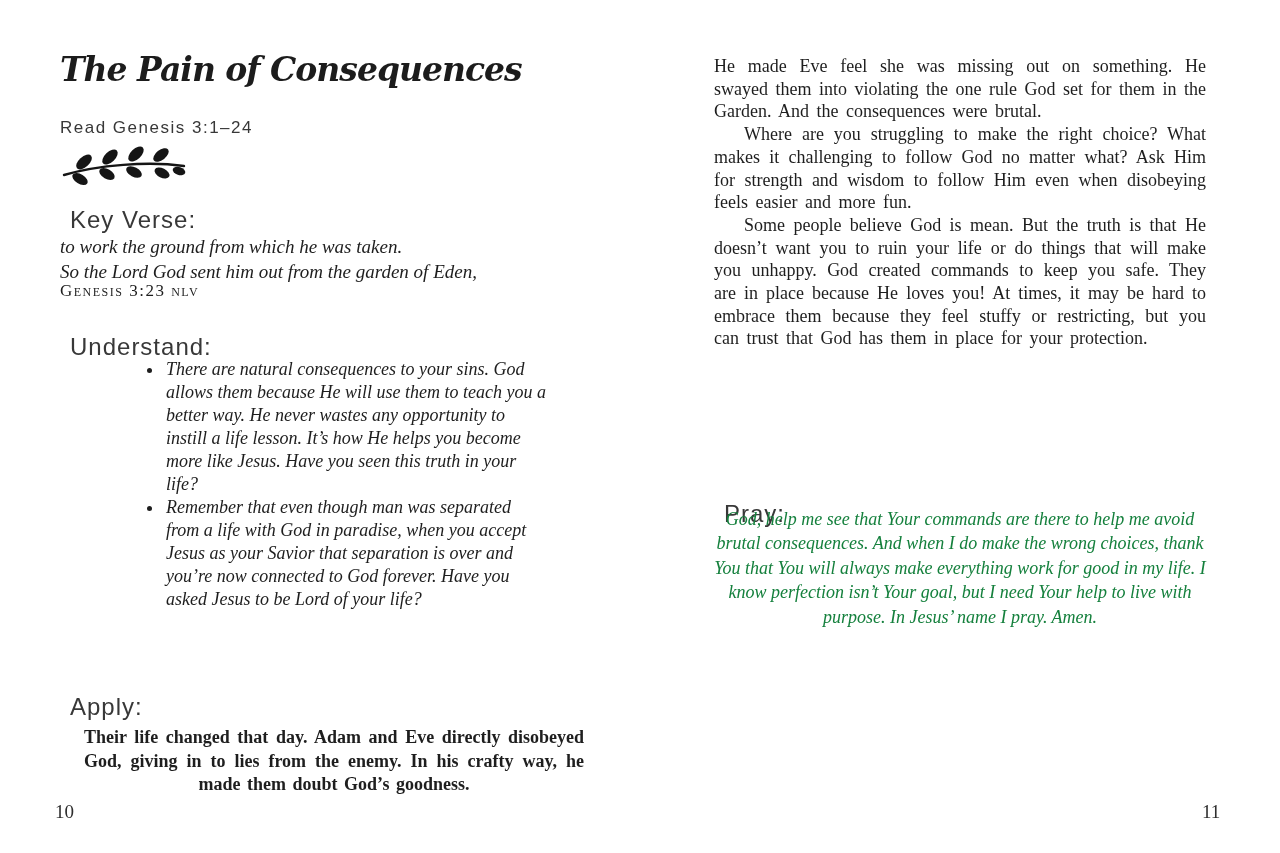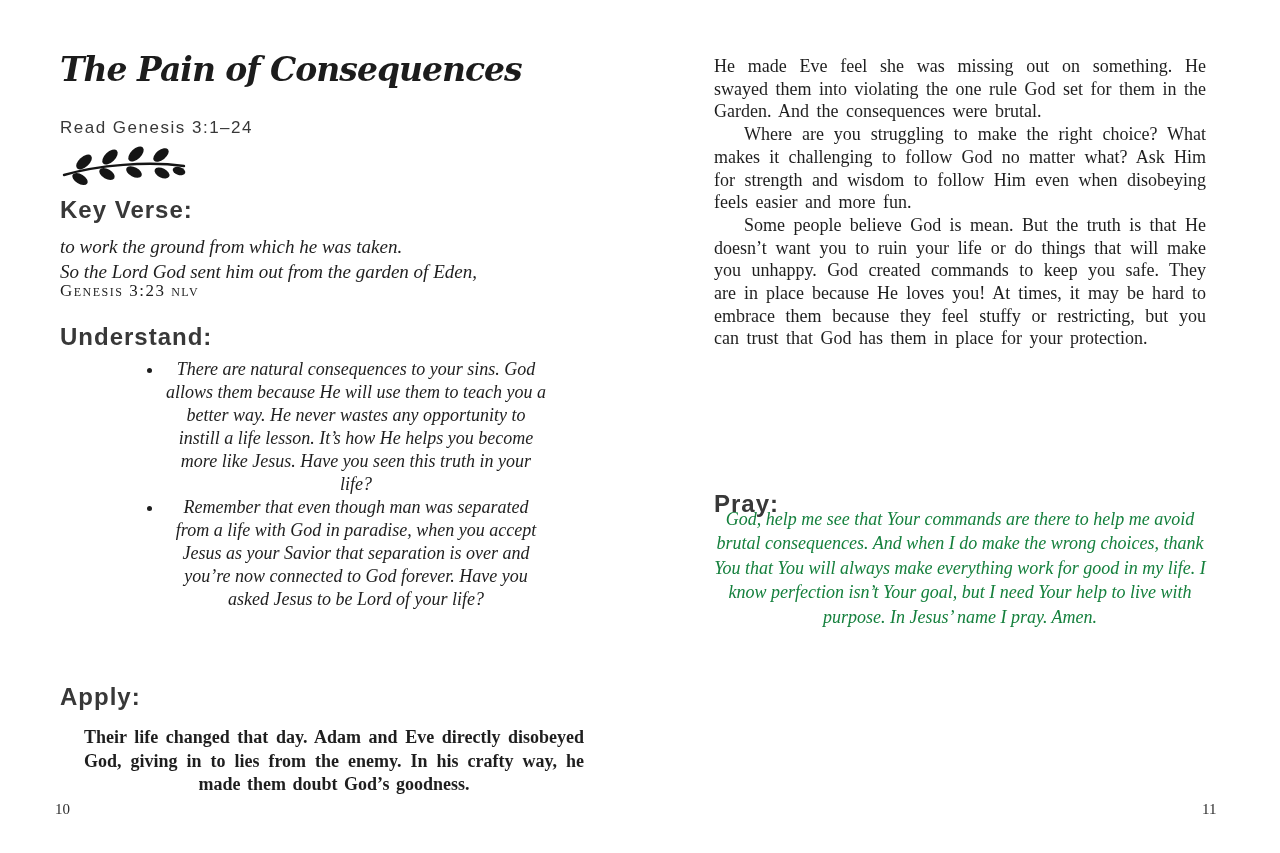--- a/index.html
+++ b/index.html
@@ -14,36 +14,36 @@
   .chapter-title{
     top:50px;font-family:"DejaVu Serif", serif;font-style:italic;font-weight:700;
     font-size:33px;letter-spacing:-1px;color:#1c1c1c;margin:0;
   }
   .sans{
     font-family:"Liberation Sans", sans-serif;font-weight:300;color:#383838;margin-top:8px;
   }
   .read-ref{top:110px;font-size:17px;letter-spacing:1.5px;}
   .ornament{top:140px;height:48px;}
   .ornament svg{display:inline-block;}
-  h2.section{font-size:24px;letter-spacing:1px;margin:0;font-weight:700;}
+  h2.section{font-size:24px;letter-spacing:1px;margin:10px;font-weight:400;}
   .kv-head{top:196px;}
   .verse{top:234px;font-style:italic;font-size:19px;line-height:25px;color:#1e1e1e;}
   .verse-ref{top:281px;font-variant:small-caps;font-size:17px;letter-spacing:1.5px;color:#1e1e1e;}
   .und-head{top:323px;}
   .bullets{
     top:358px;left:142px;width:382px;text-align:left;margin:0;padding:0 0 0 22px;
     font-style:italic;font-size:18px;line-height:23px;color:#1e1e1e;
   }
-  .bullets li{margin:0;padding-left:2px;text-align:center;}
+  .bullets li{margin:0;padding-left:2px;}
   .apply-head{top:683px;}
   .apply-text{
     top:714px;left:72px;width:500px;text-align:justify;text-align-last:center;
     font-size:18px;line-height:23.5px;word-spacing:2px;color:#1e1e1e;margin:12px;font-weight:bold;
   }
-  .pgnum{font-size:15px;color:#2e2e2e;}
+  .pgnum{font-size:19px;color:#2e2e2e;}
   .pg-left{left:55px;top:801px;}
   .pg-right{left:1202px;top:801px;}
   
   .col-right{left:714px;width:492px;}
   .body-copy{top:55px;text-align:justify;font-size:18px;line-height:22.7px;
     word-spacing:3px;color:#1e1e1e;}
   .body-copy p{margin:0;}
   .body-copy p.indent{text-indent:30px;}
   .pray-head{top:490px;}
   .prayer{

